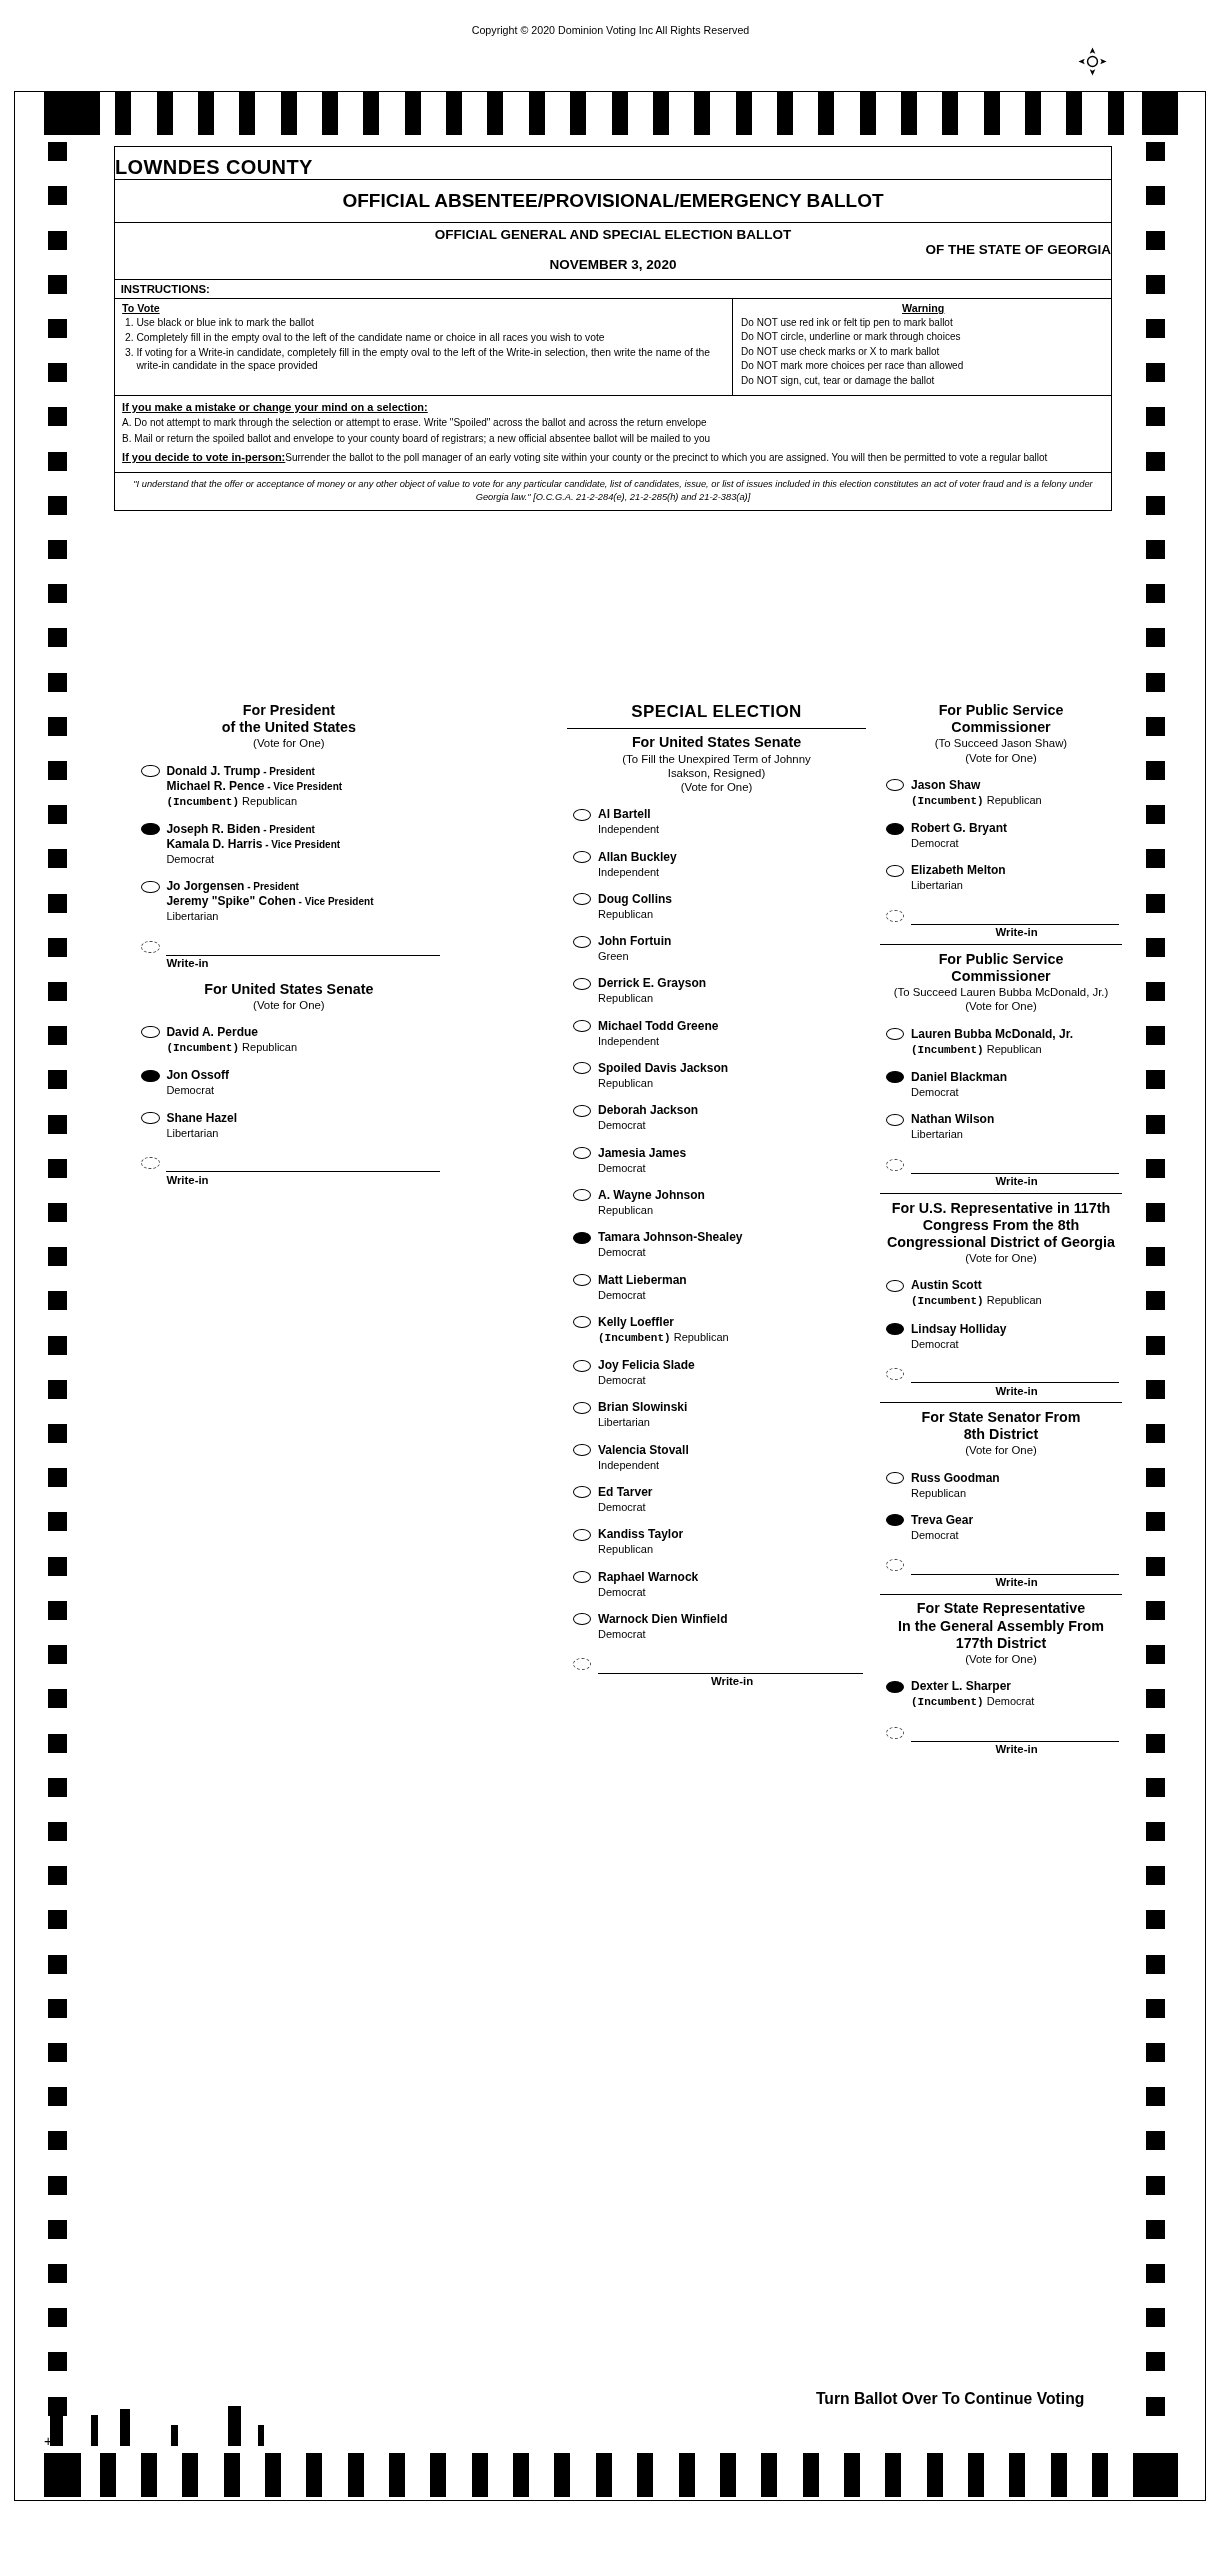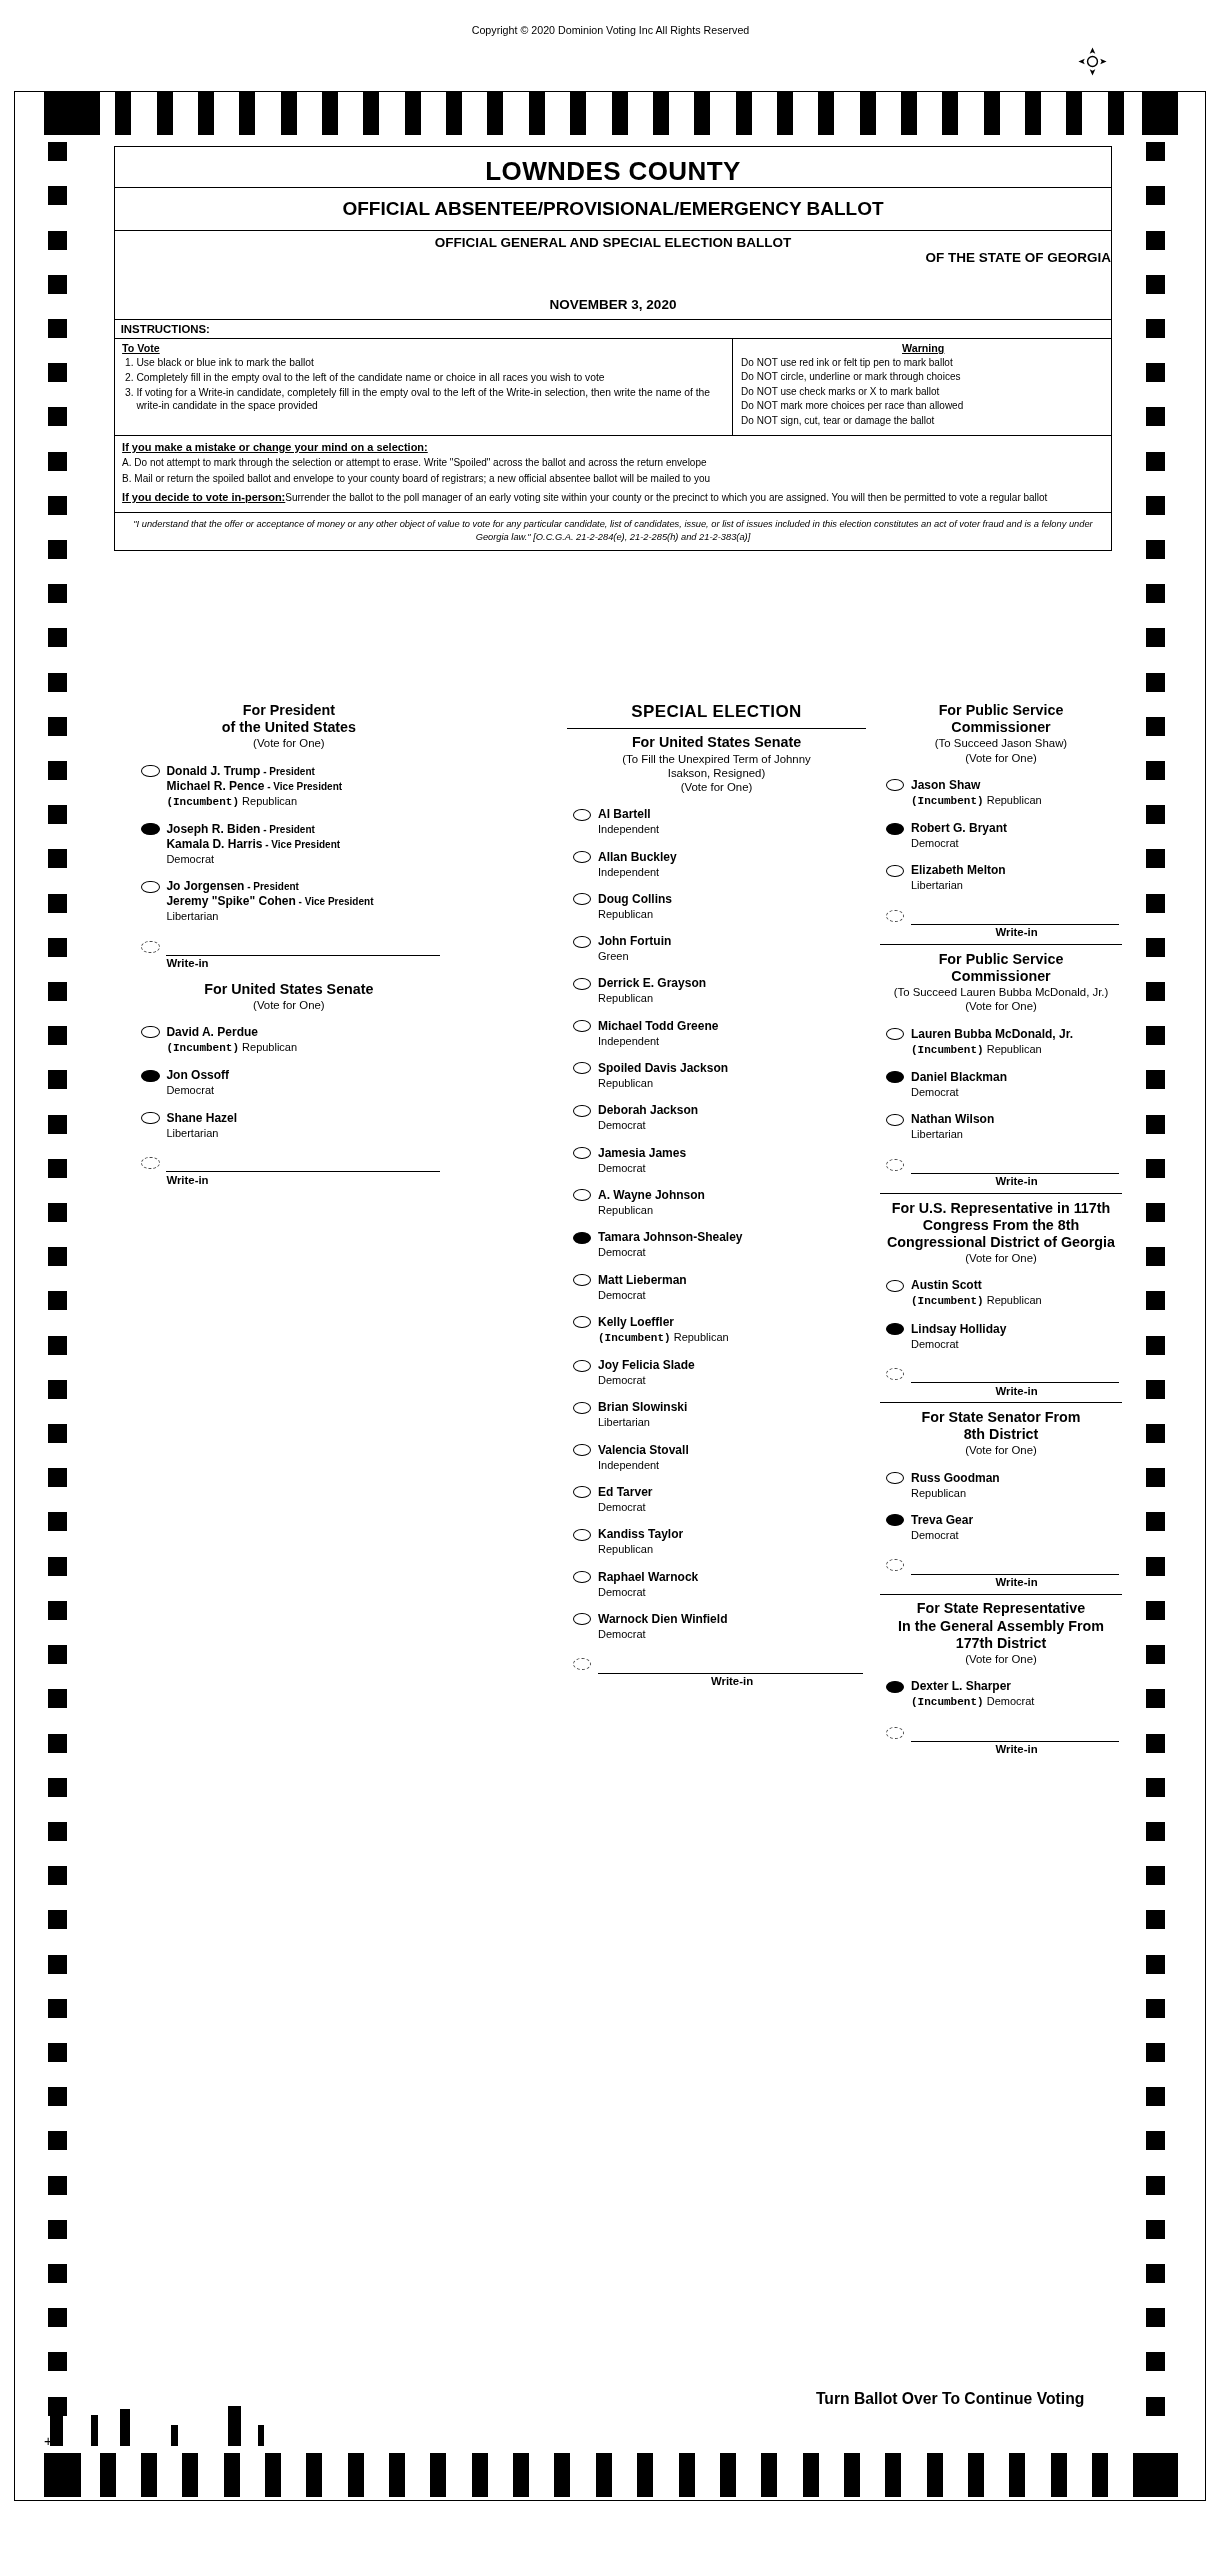--- a/index.html
+++ b/index.html
@@ -14,27 +14,27 @@
   .tmark-top .blk{position:absolute;top:0;height:44px;background:#000;}
   .tmark-bottom{position:absolute;top:2453px;left:44px;width:1134px;height:44px;}
   .tmark-bottom .blk{position:absolute;top:0;height:44px;background:#000;}
   .side-marks{position:absolute;top:135px;left:0;width:1221px;height:2317px;}
   .side-marks .sm{position:absolute;width:18.5px;height:18.5px;background:#000;}
 
   .outer-frame{position:absolute;top:91px;left:14.3px;width:1192px;height:2410px;border:1.4px solid #000;box-sizing:border-box;}
 
   
   .hdr{position:absolute;top:146px;left:114px;width:998px;border:1.4px solid #000;box-sizing:border-box;background:#fff;}
-  .hdr .county{text-align:center;font-size:26px;font-weight:bold;padding-top:8.6px;letter-spacing:0.4px;}
+  .hdr .county{text-align:left;font-size:20px;font-weight:bold;padding-top:8.6px;letter-spacing:0.4px;}
   .hdr .precincts{text-align:center;font-size:12px;font-weight:bold;padding:4.3px 0 7.1px;}
   .hdr .rule{border-top:1.4px solid #000;}
   .hdr .ballot-title{text-align:center;font-size:19px;font-weight:bold;padding:10px 0 10px;}
   .hdr .sub1{text-align:center;font-size:13.5px;font-weight:bold;padding-top:4.3px;}
   .hdr .sub2{text-align:right;font-size:13.5px;font-weight:bold;}
-  .hdr .sub3{text-align:center;font-size:13.5px;font-weight:bold;padding-bottom:7.1px;margin-top:32px;}
+  .hdr .sub3{text-align:center;font-size:13.5px;font-weight:bold;padding-bottom:7.1px;}
   .instr-label{font-size:11.4px;font-weight:bold;padding:2.9px 0 2.9px 5.7px;border-top:1.4px solid #000;}
   .instr-cols{display:flex;border-top:0.7px solid #000;}
   .instr-left{width:62%;box-sizing:border-box;padding:2.9px 7.1px 7.1px 7.1px;border-right:1.4px solid #000;}
   .instr-right{width:38%;box-sizing:border-box;padding:2.9px 5.7px 7.1px 8.6px;}
   .instr-left .hd,.instr-right .hd{font-size:10.7px;font-weight:bold;text-decoration:underline;margin-bottom:2.1px;}
   .instr-right .hd{text-align:center;}
   .instr-left ol{margin:0;padding-left:14.3px;}
   .instr-left li{font-size:10.3px;line-height:1.32;margin-bottom:1.4px;}
   .instr-right .ln{font-size:10px;line-height:1.45;}
   .mistake{border-top:1.4px solid #000;padding:4.3px 7.1px 5.7px 7.1px;}

